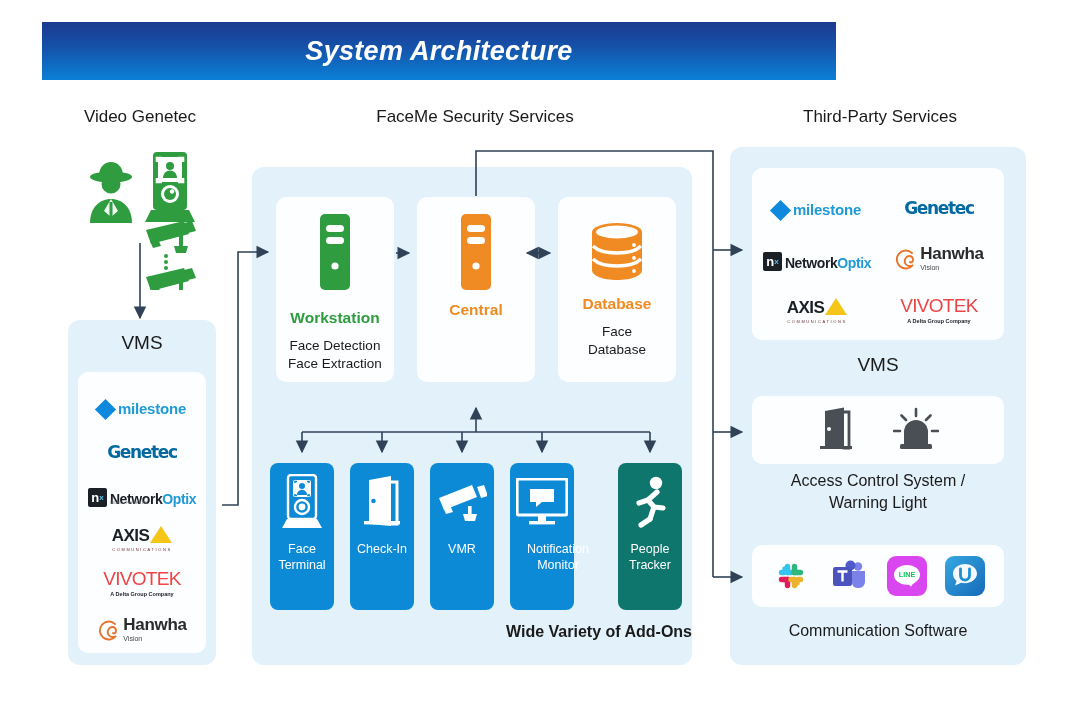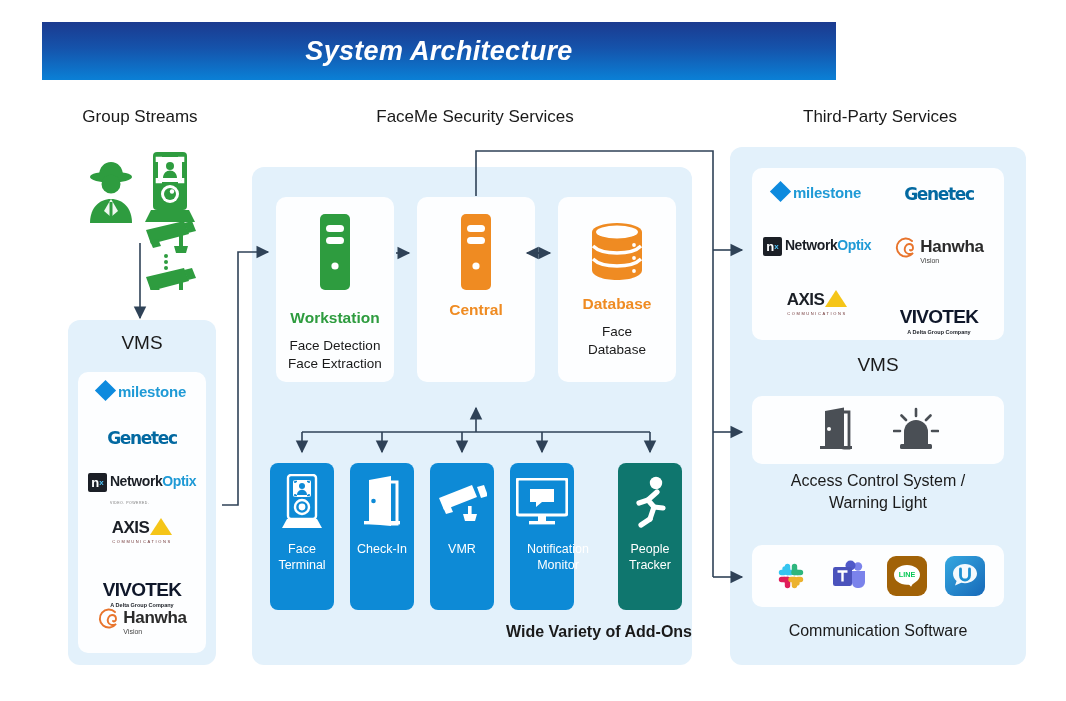--- a/index.html
+++ b/index.html
@@ -46,42 +46,42 @@
   
   #vms-logo-card { left: 78px; top: 372px; width: 128px; height: 281px;
                    display: flex; flex-direction: column; justify-content: space-around;
                    align-items: center; padding: 6px 0; }
   .vms-label {
     position: absolute; left: 68px; top: 332px; width: 148px;
     text-align: center; font-size: 19px; color: #1a1a1a;
   }
 
   
-  .logo { display: flex; align-items: flex-start; justify-content: center; height: 34px; }
+  .logo { display: flex; align-items: flex-end; justify-content: center; height: 34px; }
   .logo-milestone { gap: 5px; }
   .ms-diamond { width: 15px; height: 15px; background: #0d8ade; transform: rotate(45deg); }
   .ms-text { color: #1f9ad6; font-size: 15px; font-weight: 600; letter-spacing: -.2px; }
   .genetec-text { color: #0369a1; font-size: 17px; font-weight: bold;
                   letter-spacing: -1.3px; font-family: "DejaVu Sans", sans-serif; }
   .nx-box { width: 19px; height: 19px; background: #1b1f26; border-radius: 2px;
             color: #fff; font-size: 13px; font-weight: bold; display: flex;
             align-items: center; justify-content: center; margin-right: 3px; }
   .nx-box sup { font-size: 8px; color: #4fc3f7; }
   .nx-net { color: #1b1f26; font-size: 14px; font-weight: bold; letter-spacing: -.4px; }
   .nx-optix { color: #1f9ad6; font-size: 14px; font-weight: bold; letter-spacing: -.4px; }
   .nx-tag { font-size: 3.5px; color: #777; letter-spacing: .5px;
             position: absolute; bottom: 2px; left: 22px; }
   .axis-wrap { position: relative; }
   .axis-text { color: #1b1f26; font-size: 17px; font-weight: bold; letter-spacing: -.5px; }
   .axis-tri { width: 0; height: 0; border-left: 11px solid transparent;
               border-right: 11px solid transparent; border-bottom: 17px solid #f5c518;
               display: inline-block; vertical-align: -2px; margin-left: 1px; }
   .axis-sub { font-size: 4px; color: #6b2e2e; letter-spacing: 1.6px;
               text-align: center; margin-top: 1px; }
-  .vivotek-text { color: #0f172a; font-size: 19px; font-weight: bold; letter-spacing: -.7px; margin-top: 16px; }
+  .vivotek-text { color: #ef4444; font-size: 19px; font-weight: normal; letter-spacing: -.7px; margin-top: 16px; }
   .vivotek-sub { font-size: 5.5px; color: #1b1f26; font-weight: bold;
                  text-align: center; margin-top: 1px; }
   .hanwha-text { color: #2b2b2b; font-size: 17px; font-weight: 600; letter-spacing: -.3px; }
   .hanwha-sub { font-size: 7px; color: #444; }
 
   
   .green-icons { position: absolute; left: 80px; top: 150px; width: 130px; height: 140px; }
 
   
   .svc-card { top: 197px; width: 118px; height: 185px; padding-top: 14px;
@@ -129,21 +129,21 @@
   #arrows { position: absolute; left: 0; top: 0; width: 1066px; height: 701px;
             pointer-events: none; }
 </style>
 </head>
 <body>
 
 <div class="header">
   <div class="header-title">System Architecture</div>
 </div>
 
-<div class="col-heading" id="h-video">Group Streams</div>
+<div class="col-heading" id="h-video">Video Genetec</div>
 <div class="col-heading" id="h-faceme">FaceMe Security Services</div>
 <div class="col-heading" id="h-third">Third-Party Services</div>
 
 <div class="green-icons">
   <svg width="130" height="140" viewBox="0 0 130 140">
 
     <g fill="#2e9c3f">
       <ellipse cx="31" cy="27" rx="21" ry="5.5"></ellipse>
       <path d="M19 26c0-9 5.5-14 12-14s12 5 12 14z"></path>
       <circle cx="31" cy="34" r="9.5"></circle>
@@ -435,21 +435,21 @@
   </div>
   <div class="comm-icon">
     <svg width="34" height="34" viewBox="0 0 34 34">
       <circle cx="26" cy="7.5" r="4.2" fill="#7b83eb"></circle>
       <circle cx="18.5" cy="6.5" r="5" fill="#5059c9"></circle>
       <path d="M20 12h13v11a6 6 0 0 1-6 6h-2a6 6 0 0 1-5-5z" fill="#7b83eb"></path>
       <rect x="1" y="8" width="19" height="19" rx="2.2" fill="#4b53bc"></rect>
       <path d="M5.5 12.5h10M10.5 12.5v10" stroke="#fff" stroke-width="2.4" fill="none"></path>
     </svg>
   </div>
-  <div class="comm-icon" style="background:#a16207;">
+  <div class="comm-icon" style="background:#d946ef;">
     <svg width="34" height="34" viewBox="0 0 34 34">
       <path d="M17 6c7.2 0 13 4.4 13 9.8 0 3-1.8 5.6-4.7 7.4-2.6 1.7-3.3 2.6-3.9 4-.2.6-.9.5-1.1-.1-.3-1-1-1.3-3.3-1.3C9.8 25.8 4 21.4 4 15.8 4 10.4 9.8 6 17 6z" fill="#fff"></path>
       <text x="17" y="18.4" font-family="Liberation Sans, sans-serif" font-size="7.2" font-weight="bold" fill="#06c755" text-anchor="middle">LINE</text>
     </svg>
   </div>
   <div class="comm-icon" style="background:linear-gradient(135deg,#35a8e0,#1769b8);">
     <svg width="34" height="34" viewBox="0 0 34 34">
       <path d="M17 5c6.6 0 12 4.3 12 9.6 0 5.3-5.4 9.6-12 9.6-1.3 0-2.6-.2-3.8-.5L7 26.5l1.6-4.4C6.4 20.3 5 17.6 5 14.6 5 9.3 10.4 5 17 5z" fill="#fff" opacity=".95"></path>
       <path d="M12.5 10v6.5a4.5 4.5 0 0 0 9 0V10" fill="none" stroke="#1d8fd1" stroke-width="2.8" stroke-linecap="round"></path>
     </svg>

